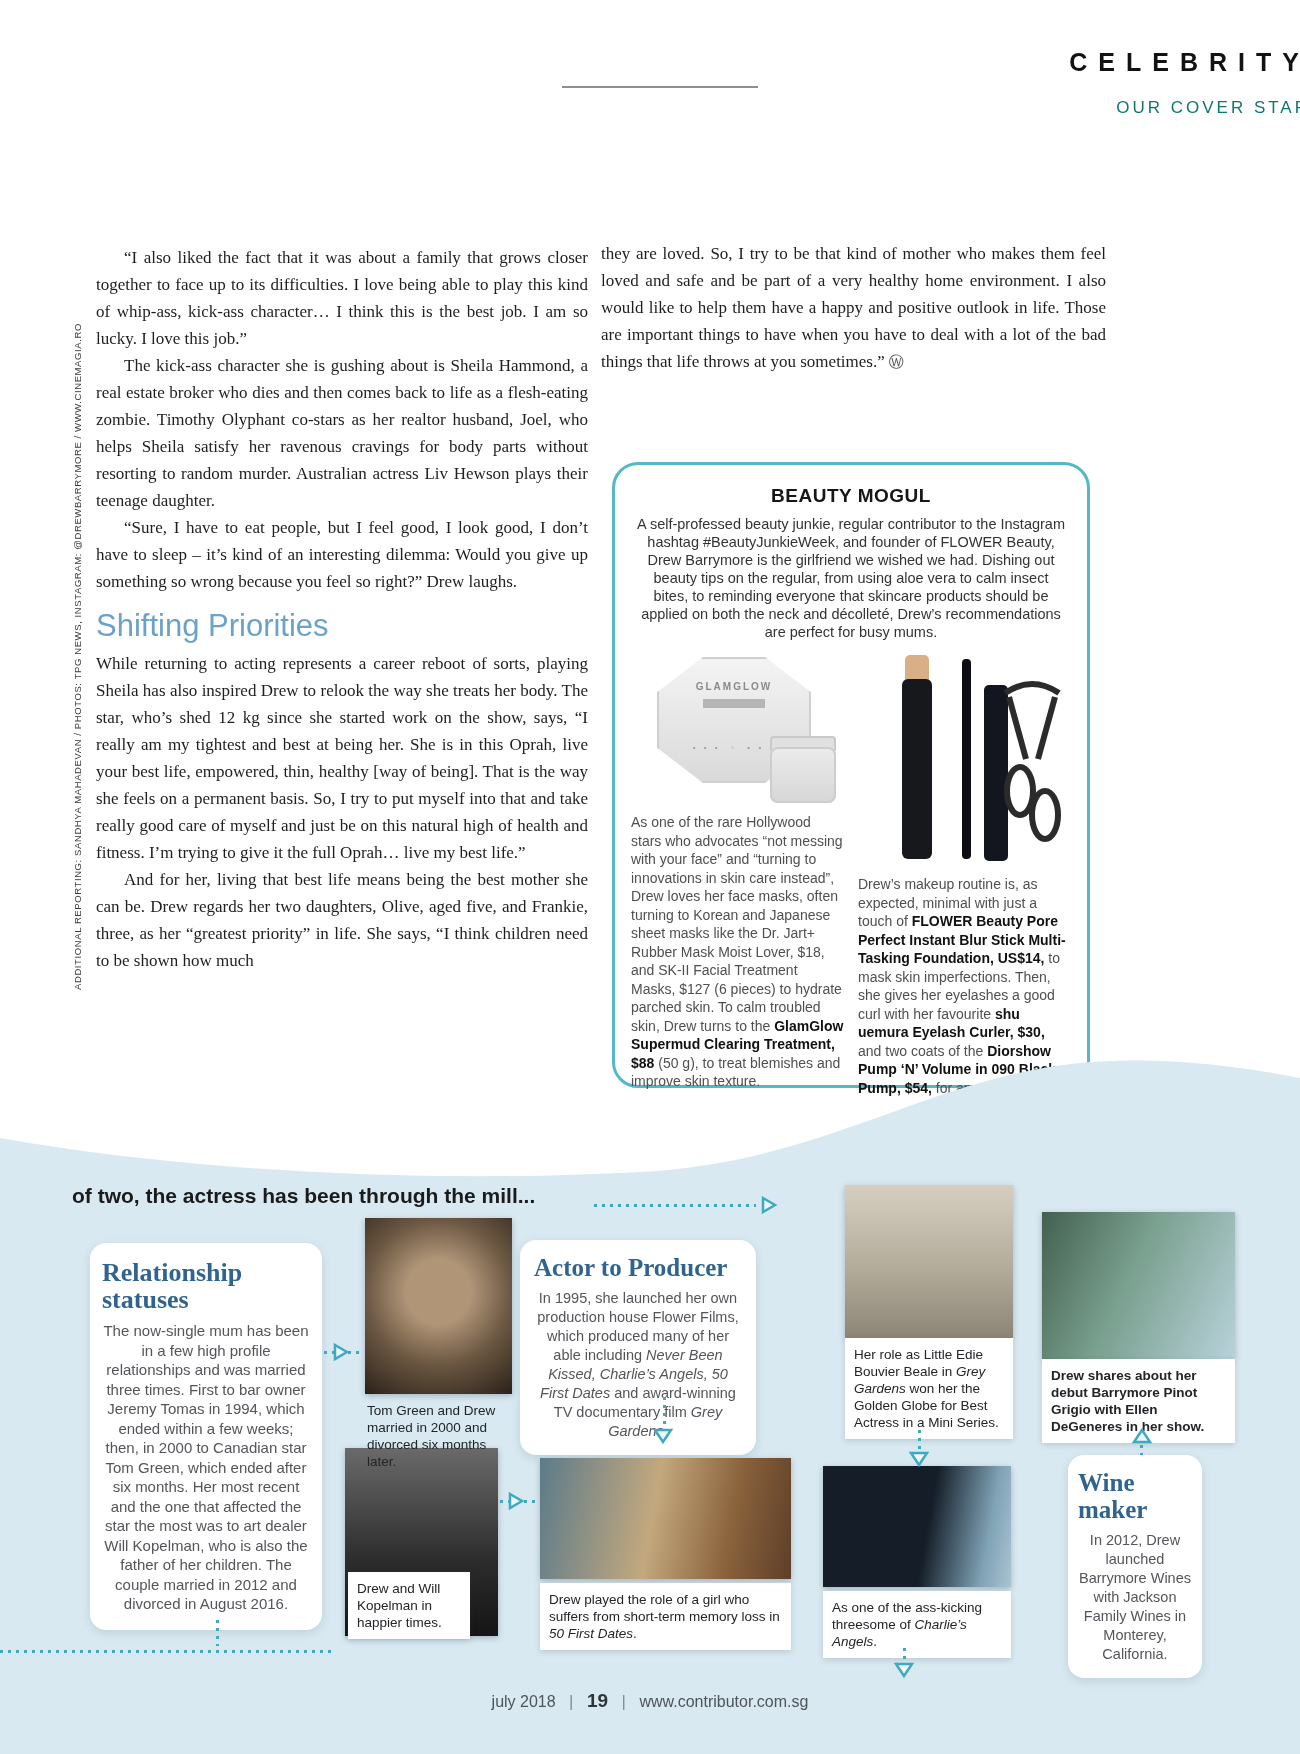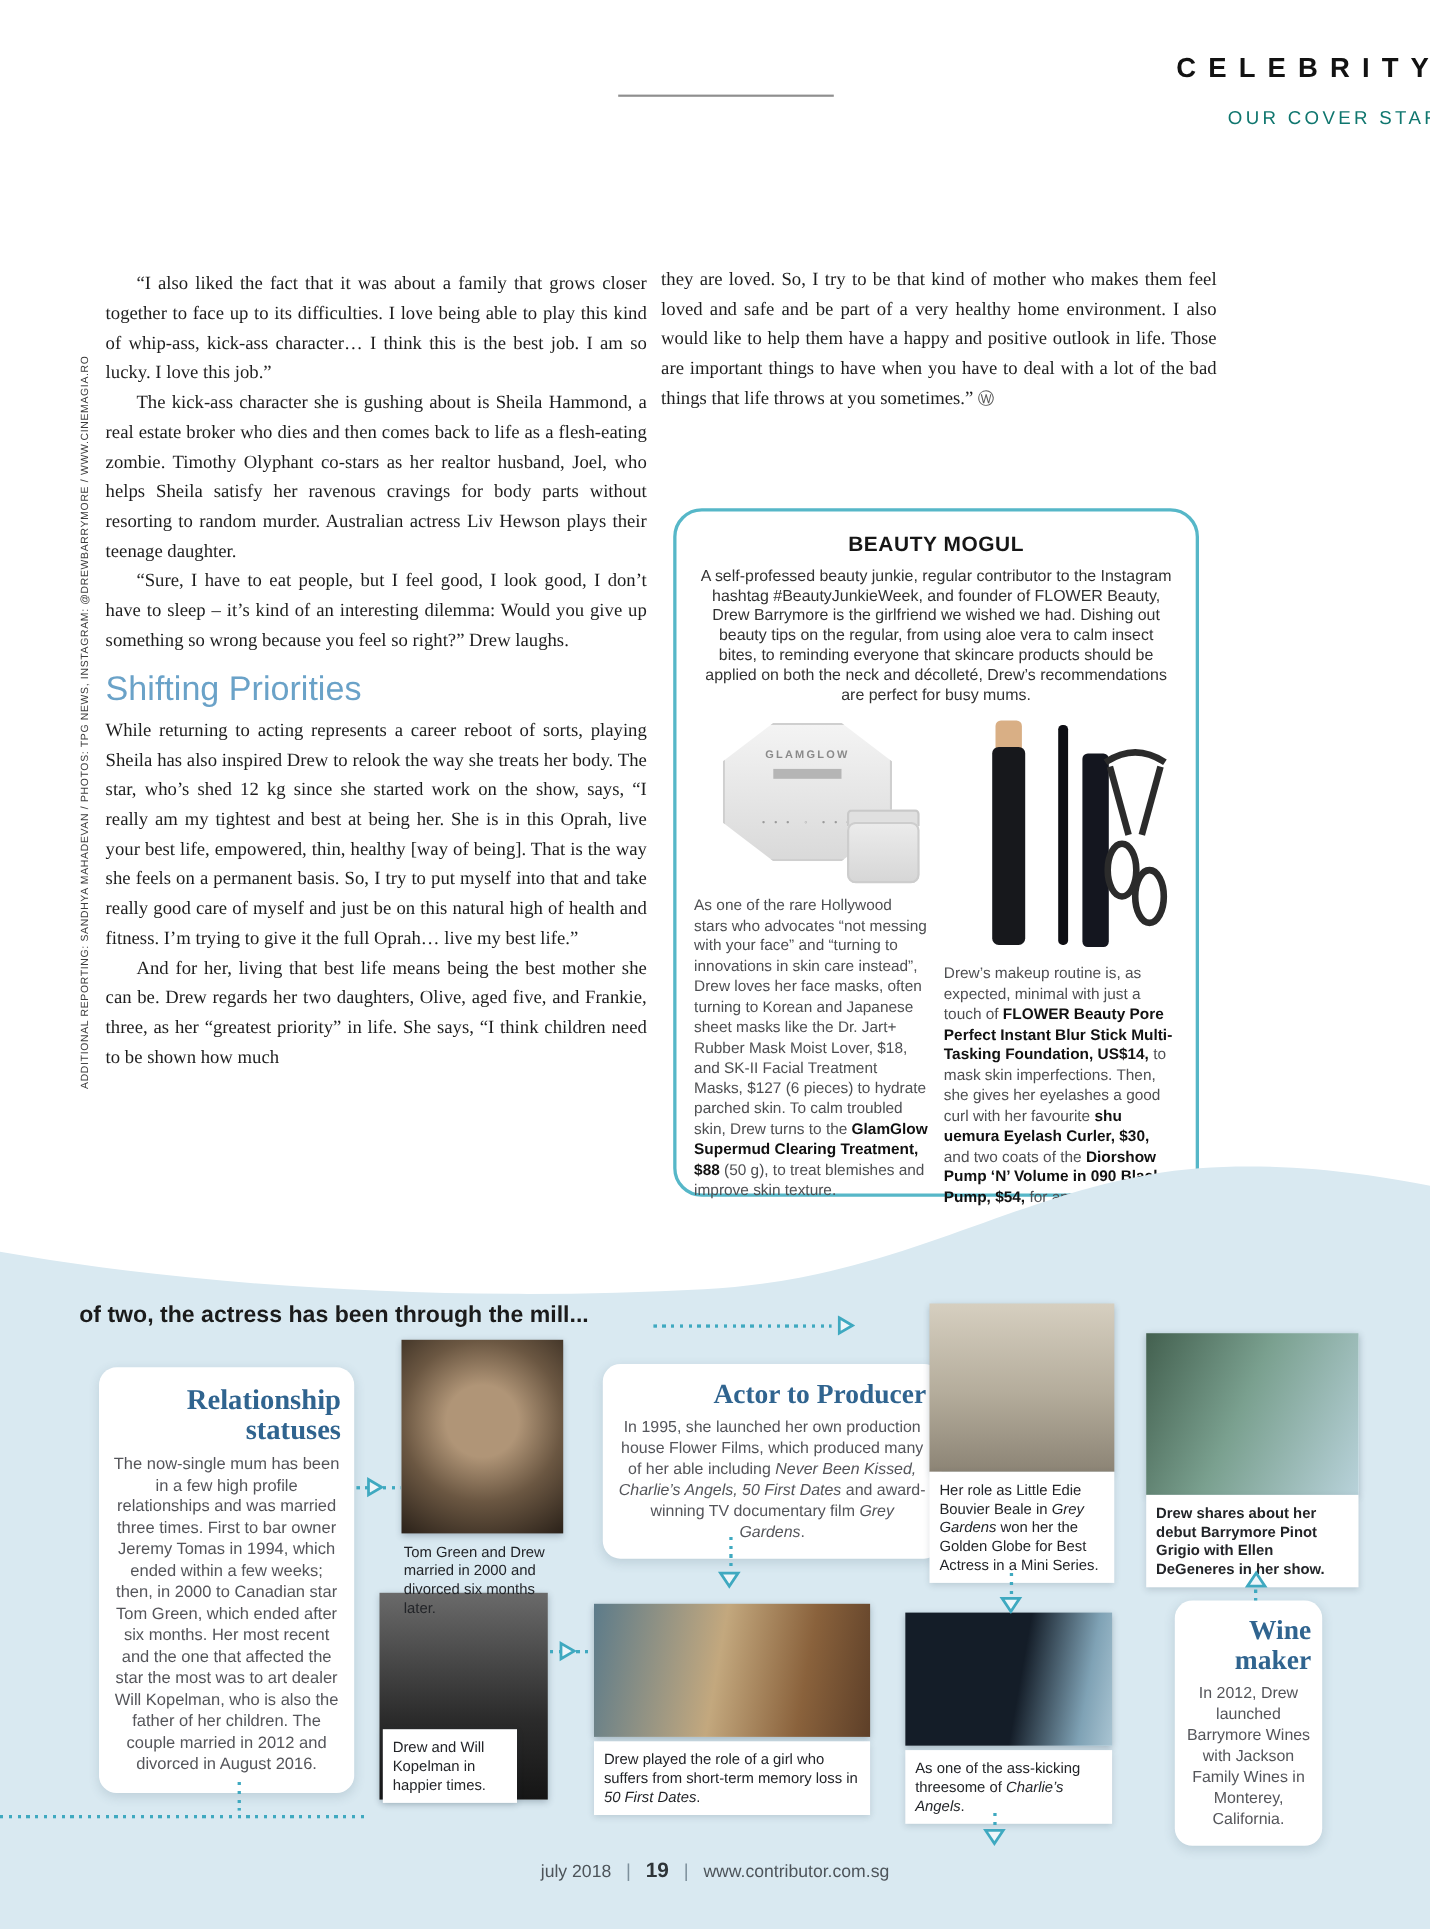--- a/index.html
+++ b/index.html
@@ -50,23 +50,23 @@
   .tube{position:absolute;left:126px;top:30px;width:24px;height:176px;background:#14161f;border-radius:5px;}
   .curler{position:absolute;right:2px;top:18px;}
 
   
   .wave{position:absolute;left:0;top:1020px;}
   .bluebg{position:absolute;left:0;top:1183px;width:1300px;height:571px;background:#d9e9f1;}
   .tl-heading{position:absolute;left:72px;top:1184px;font-weight:bold;font-size:21px;color:#1b1b1b;}
 
   .wbox{position:absolute;background:#fff;border-radius:16px;box-shadow:0 3px 10px rgba(50,80,100,0.16);box-sizing:border-box;}
   .rel{left:90px;top:1243px;width:232px;padding:14px 12px 16px;}
-  .actor{left:520px;top:1240px;width:308px;padding:12px 14px 14px;margin-left:28px;}
+  .actor{left:520px;top:1240px;width:236px;padding:12px 14px 14px;}
   .wine{left:1068px;top:1455px;width:134px;padding:12px 10px 14px;}
-  .wbox-title{font-family:"Liberation Serif",serif;font-weight:bold;font-size:26px;line-height:27px;color:#30648f;text-align:right;margin:2px 0 8px;}
+  .wbox-title{font-family:"Liberation Serif",serif;font-weight:bold;font-size:26px;line-height:27px;color:#30648f;text-align:left;margin:2px 0 8px;}
   .actor .wbox-title,.wine .wbox-title{font-size:25px;}
   .wbox-body{font-size:15px;line-height:19.5px;color:#54555a;text-align:center;margin:0;}
   .actor .wbox-body{font-size:14.5px;line-height:19px;}
   .wine .wbox-body{font-size:14.5px;line-height:19px;}
 
   .photo{position:absolute;box-shadow:0 2px 6px rgba(40,60,80,.3);}
   .capbox{position:absolute;background:#fff;padding:8px 9px;box-shadow:0 2px 6px rgba(40,60,80,.18);box-sizing:border-box;}
   .cap{font-size:13.5px;line-height:17px;color:#222428;}
   .capplain{position:absolute;}
 

